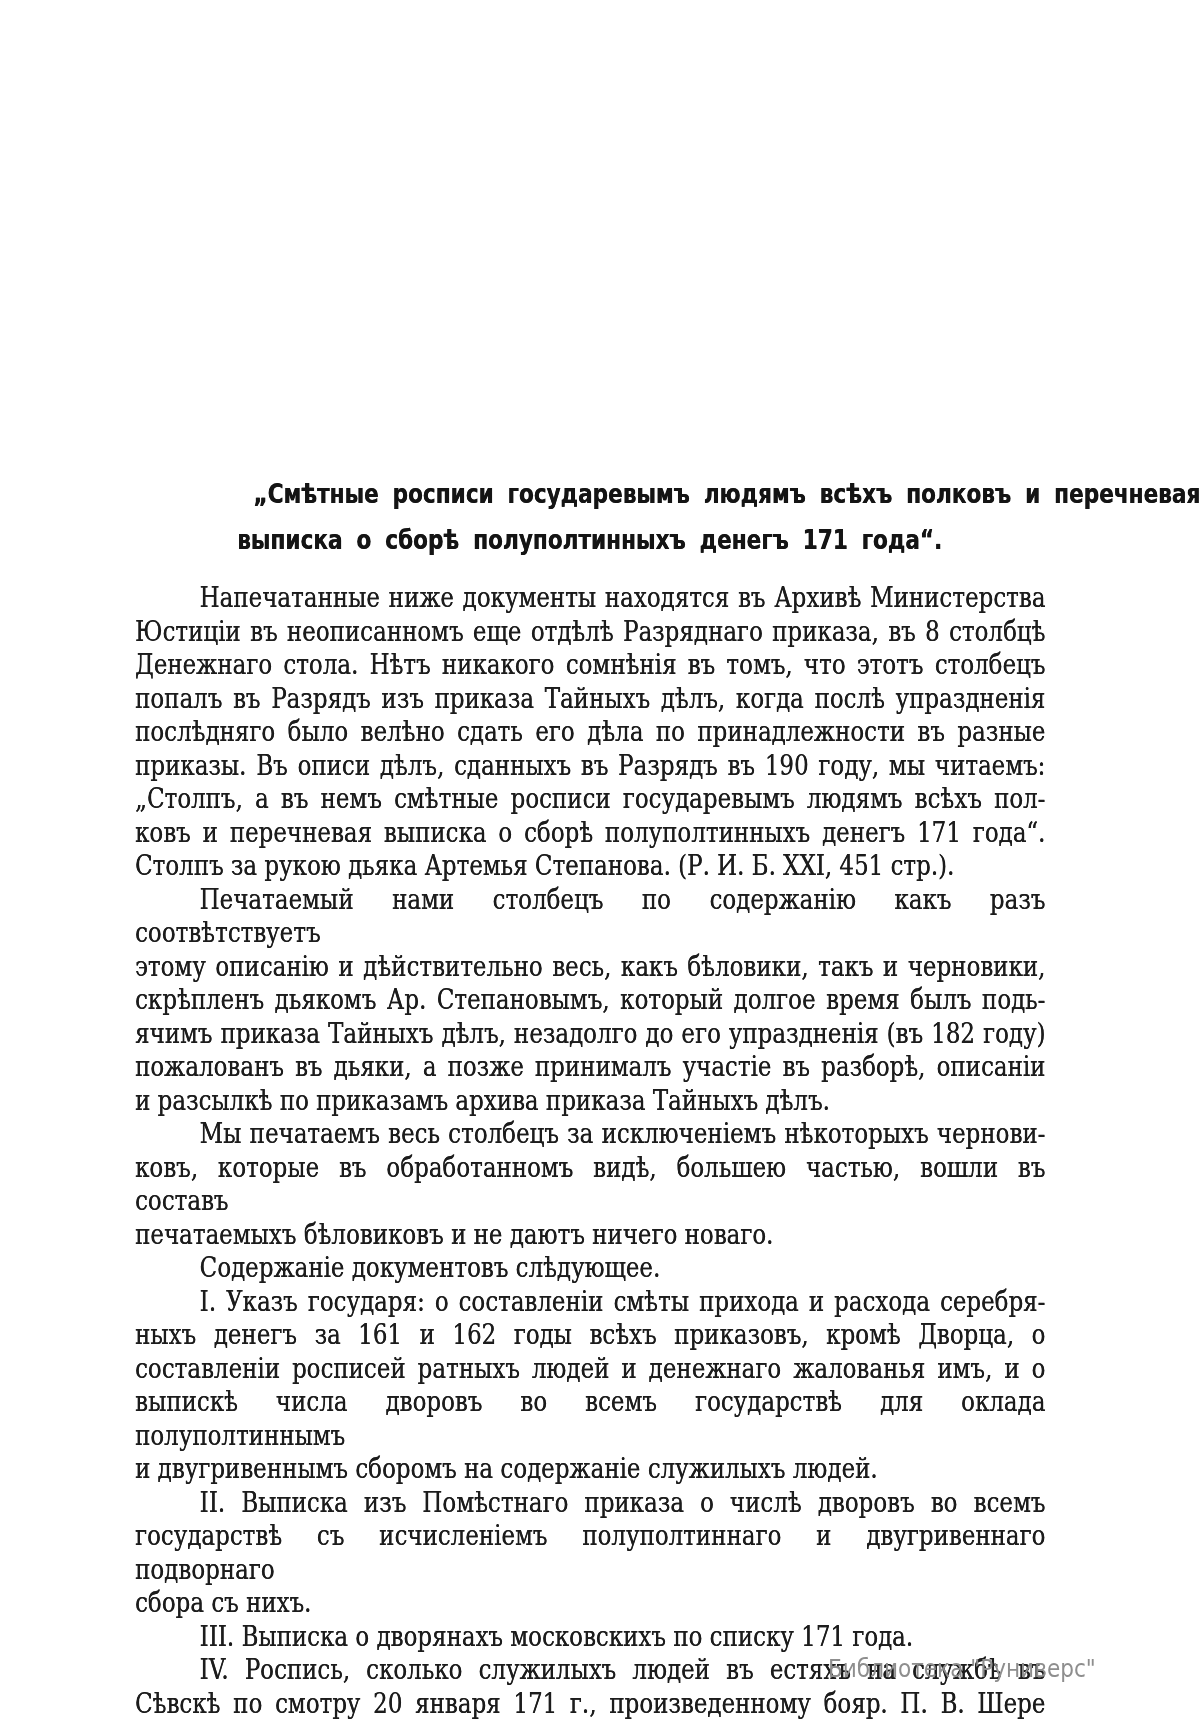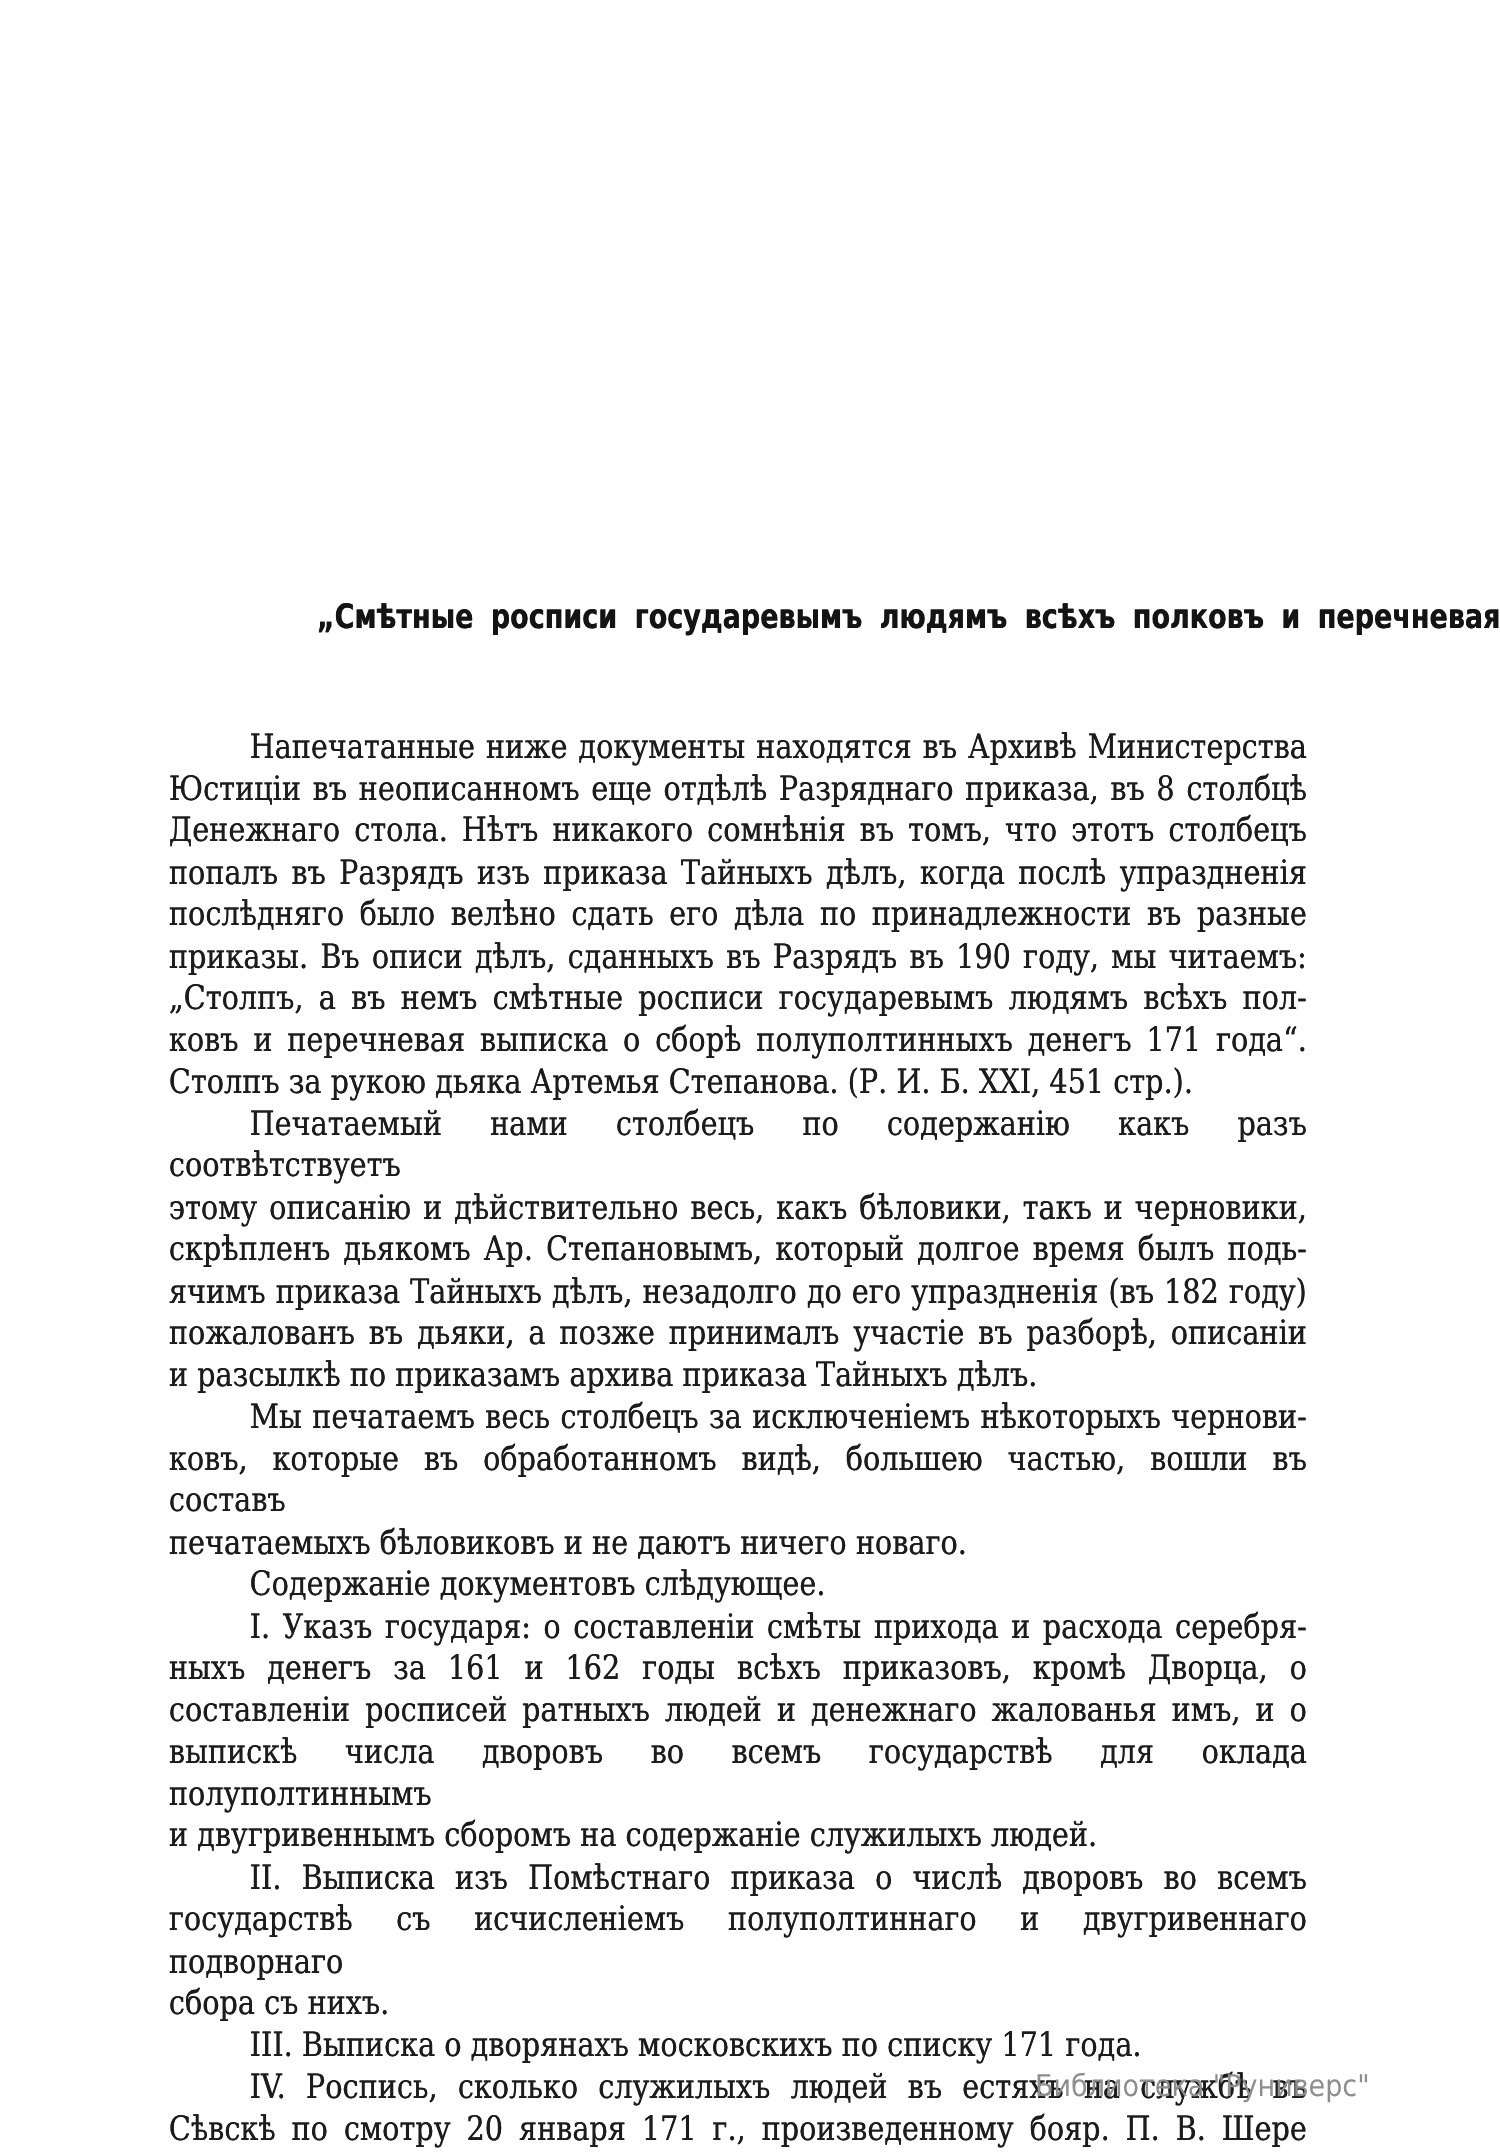--- a/index.html
+++ b/index.html
@@ -72,20 +72,23 @@
 </style>
 </head>
 <body>
 
 <div class="page">
 
   <div class="title-block">
     <div class="title-line">
       <span>„Смѣтные росписи государевымъ людямъ всѣхъ полковъ и перечневая</span>
     </div>
+    <div class="title-line">
+      <span>выписка о сборѣ полуполтинныхъ денегъ 171 года“.</span>
+    </div>
   </div>
 
   <div class="body-text">
       <div class="paragraph">
         <div class="line first">Напечатанные ниже документы находятся въ Архивѣ Министерства</div>
         <div class="line">Юстиціи въ неописанномъ еще отдѣлѣ Разряднаго приказа, въ 8 столбцѣ</div>
         <div class="line">Денежнаго стола. Нѣтъ никакого сомнѣнія въ томъ, что этотъ столбецъ</div>
         <div class="line">попалъ въ Разрядъ изъ приказа Тайныхъ дѣлъ, когда послѣ упраздненія</div>
         <div class="line">послѣдняго было велѣно сдать его дѣла по принадлежности въ разные</div>
         <div class="line">приказы. Въ описи дѣлъ, сданныхъ въ Разрядъ въ 190 году, мы читаемъ:</div>

